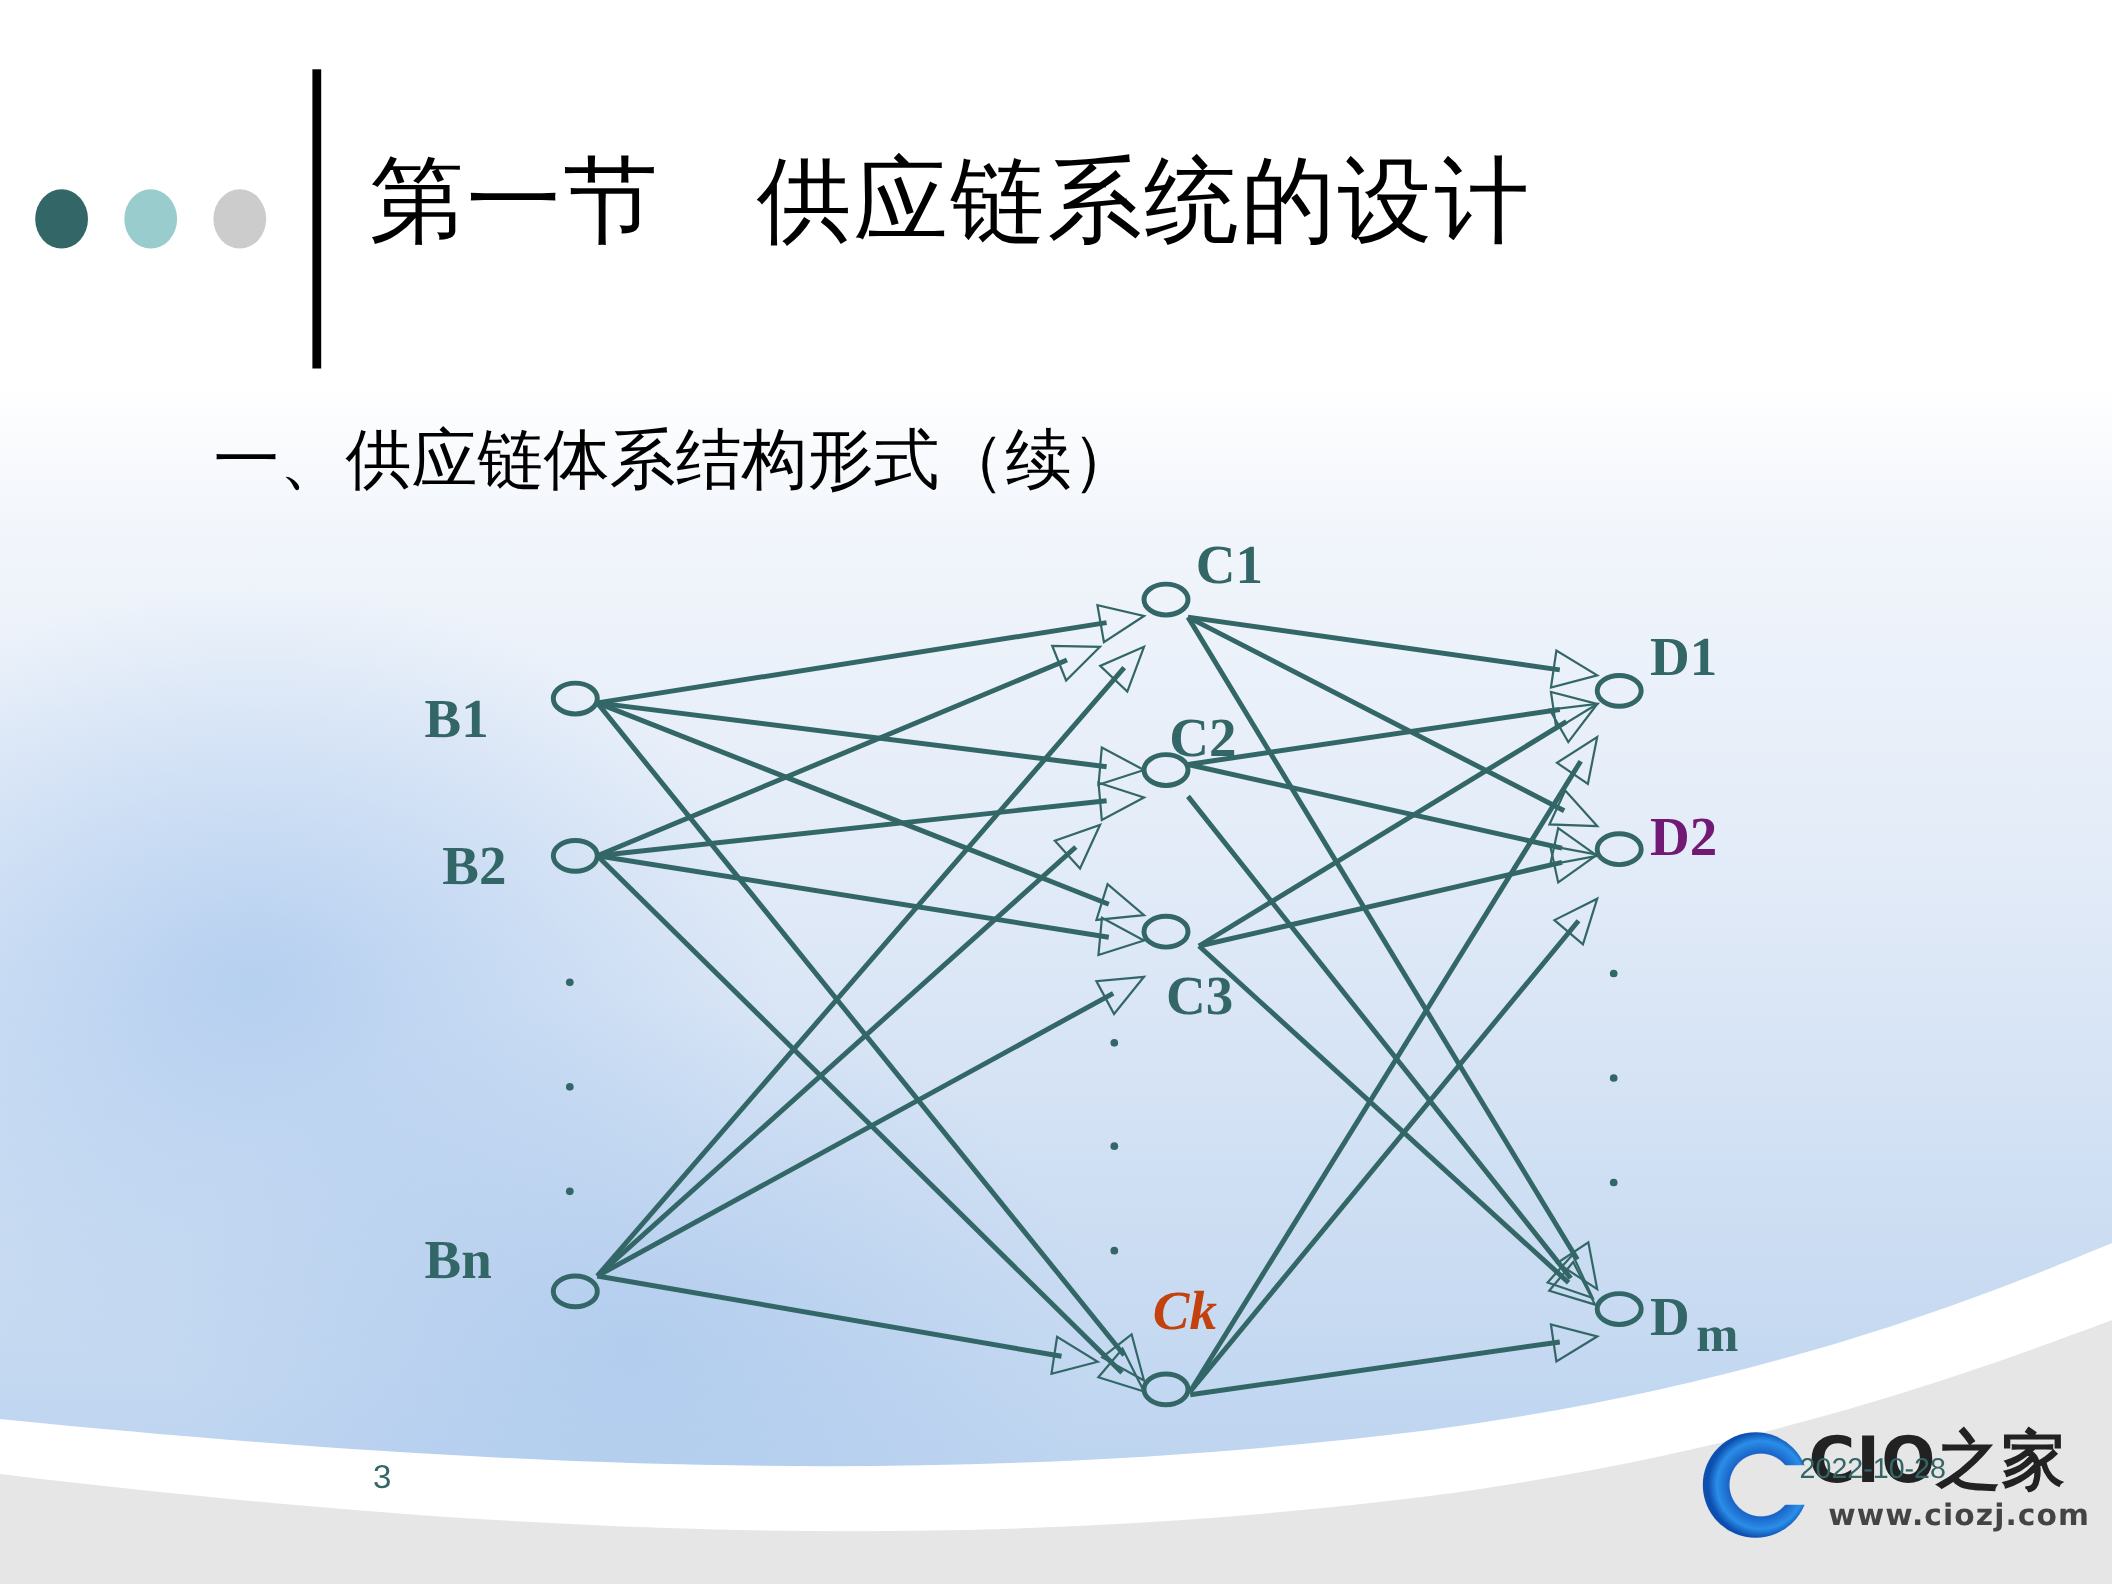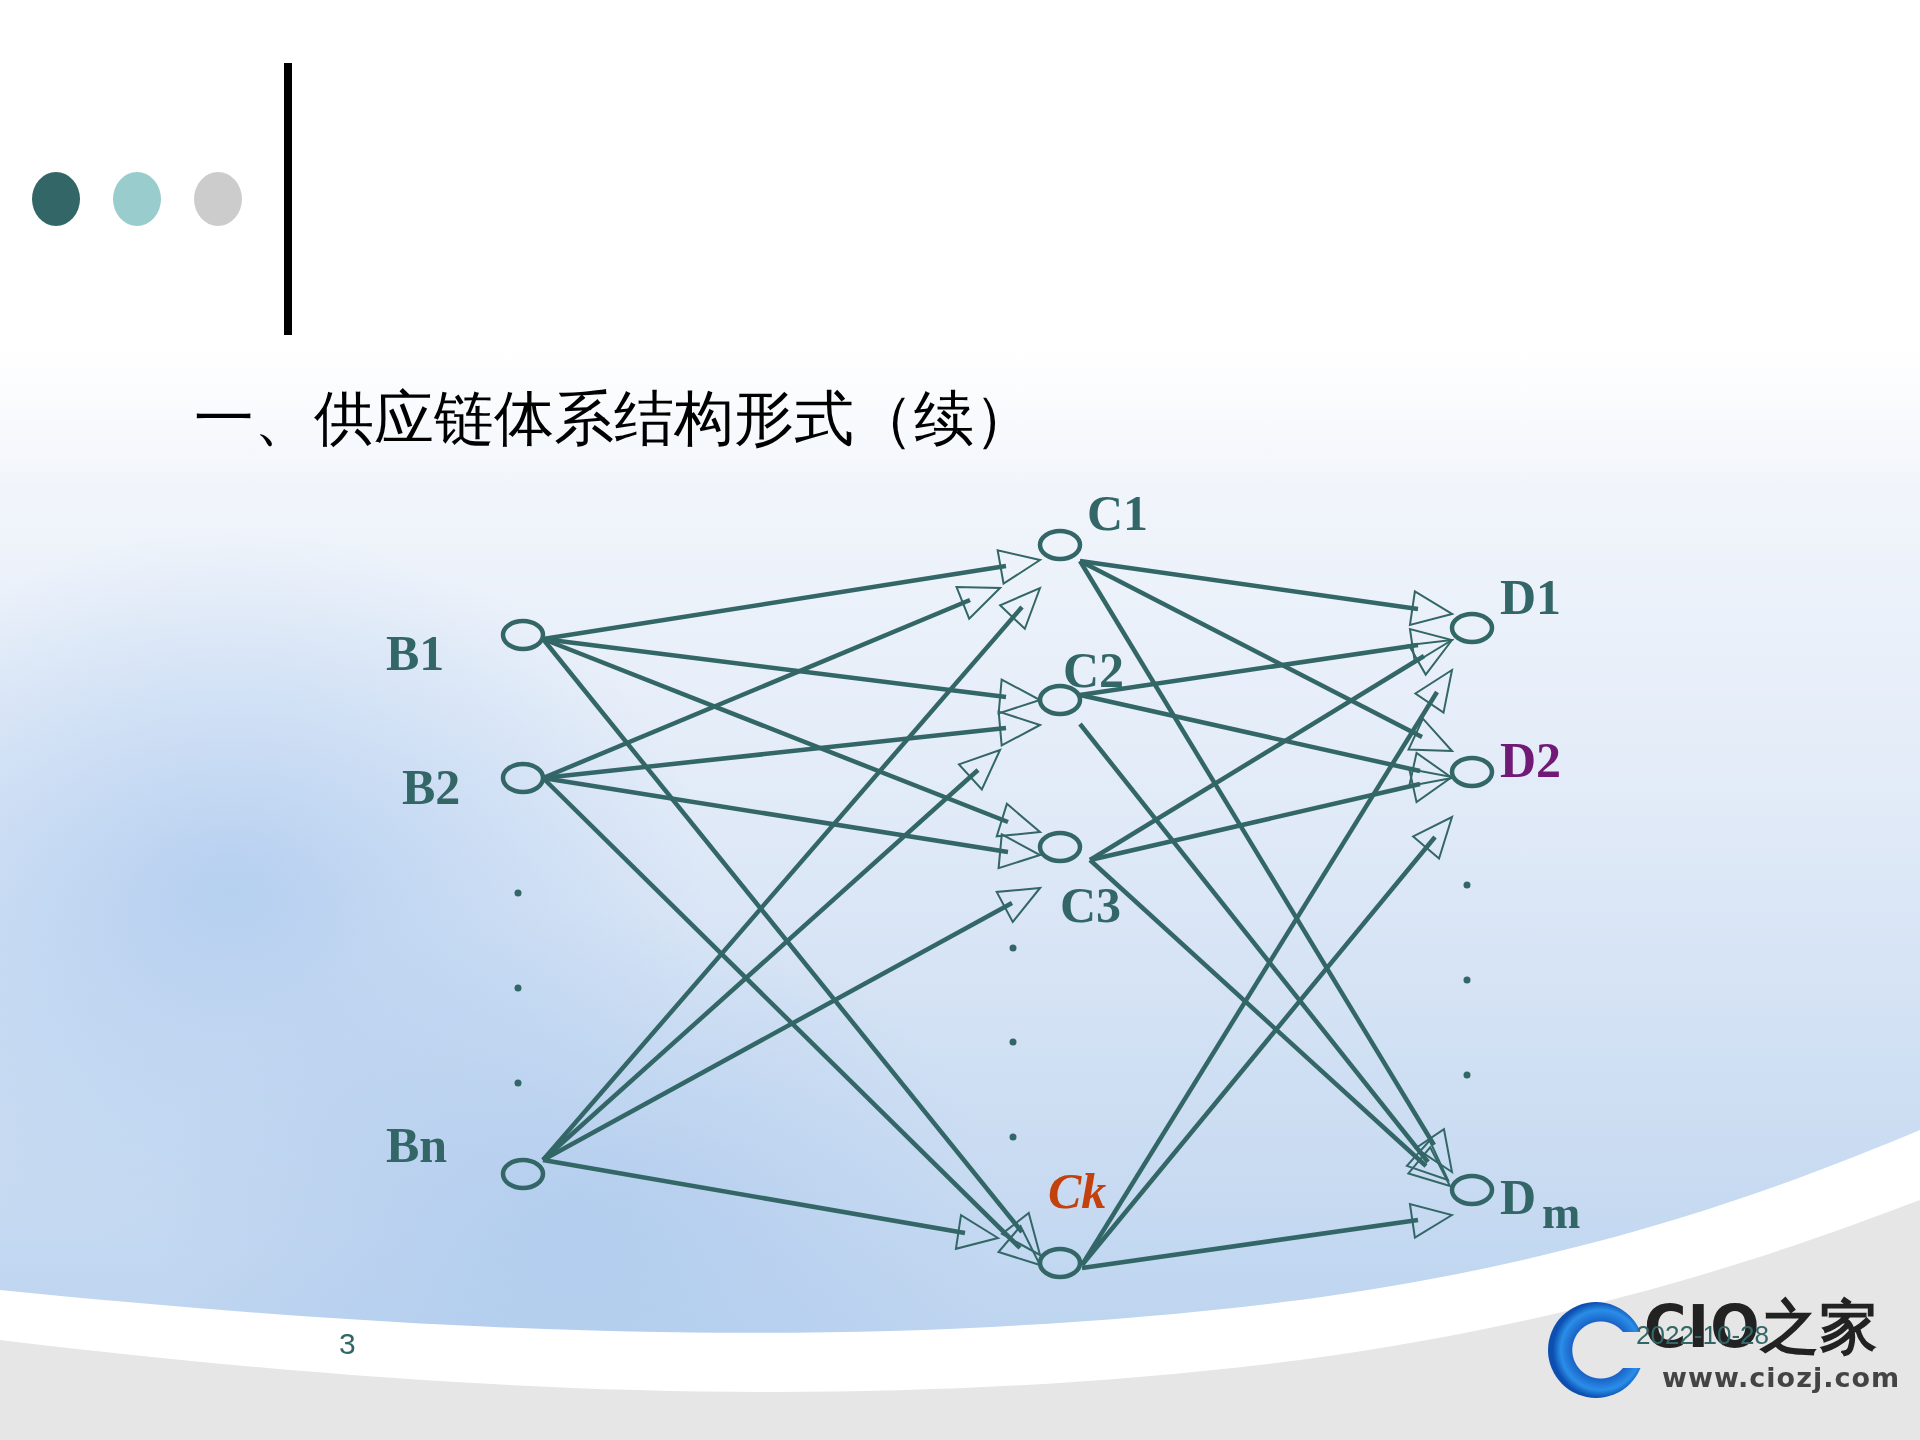--- a/index.html
+++ b/index.html
@@ -64,20 +64,21 @@
   <path d="M0,1340 C500,1400 900,1410 1300,1360 C1600,1320 1800,1245 1920,1200 L1920,1440 L0,1440 Z" fill="#e6e6e6"></path>
 </svg>
 
 <div class="slide">
 
   <div class="bullet-dot" style="left: 32px; background: rgb(51, 102, 102);"></div>
   <div class="bullet-dot" style="left: 113px; background: rgb(153, 204, 204);"></div>
   <div class="bullet-dot" style="left: 194px; background: rgb(204, 204, 204);"></div>
   <div class="title-bar"></div>
 
+  <div class="title">第一节　供应链系统的设计</div>
   <div class="subtitle">一、供应链体系结构形式（续）</div>
 
   <svg class="diagram" id="diagram" width="1920" height="1440" viewBox="0 0 1920 1440">
       <line x1="543" y1="639" x2="1006" y2="566" stroke="#336666" stroke-width="4.5"></line>
       <polygon points="1040,560 1003.5630083237363,583.6927338562667 997.6543069708287,550.210092856457" fill="none" stroke="#336666" stroke-width="2"></polygon>
       <line x1="543" y1="639" x2="1006" y2="697" stroke="#336666" stroke-width="4.5"></line>
       <polygon points="1040,700 998.6606112239467,713.4184550385772 1001.6490007740229,679.5500401377143" fill="none" stroke="#336666" stroke-width="2"></polygon>
       <line x1="543" y1="639" x2="1008" y2="822" stroke="#336666" stroke-width="4.5"></line>
       <polygon points="1040,832 996.7501259952877,836.2951599011576 1006.8914757619099,803.8428406479666" fill="none" stroke="#336666" stroke-width="2"></polygon>
       <line x1="543" y1="639" x2="1022" y2="1232" stroke="#336666" stroke-width="4.5"></line>

